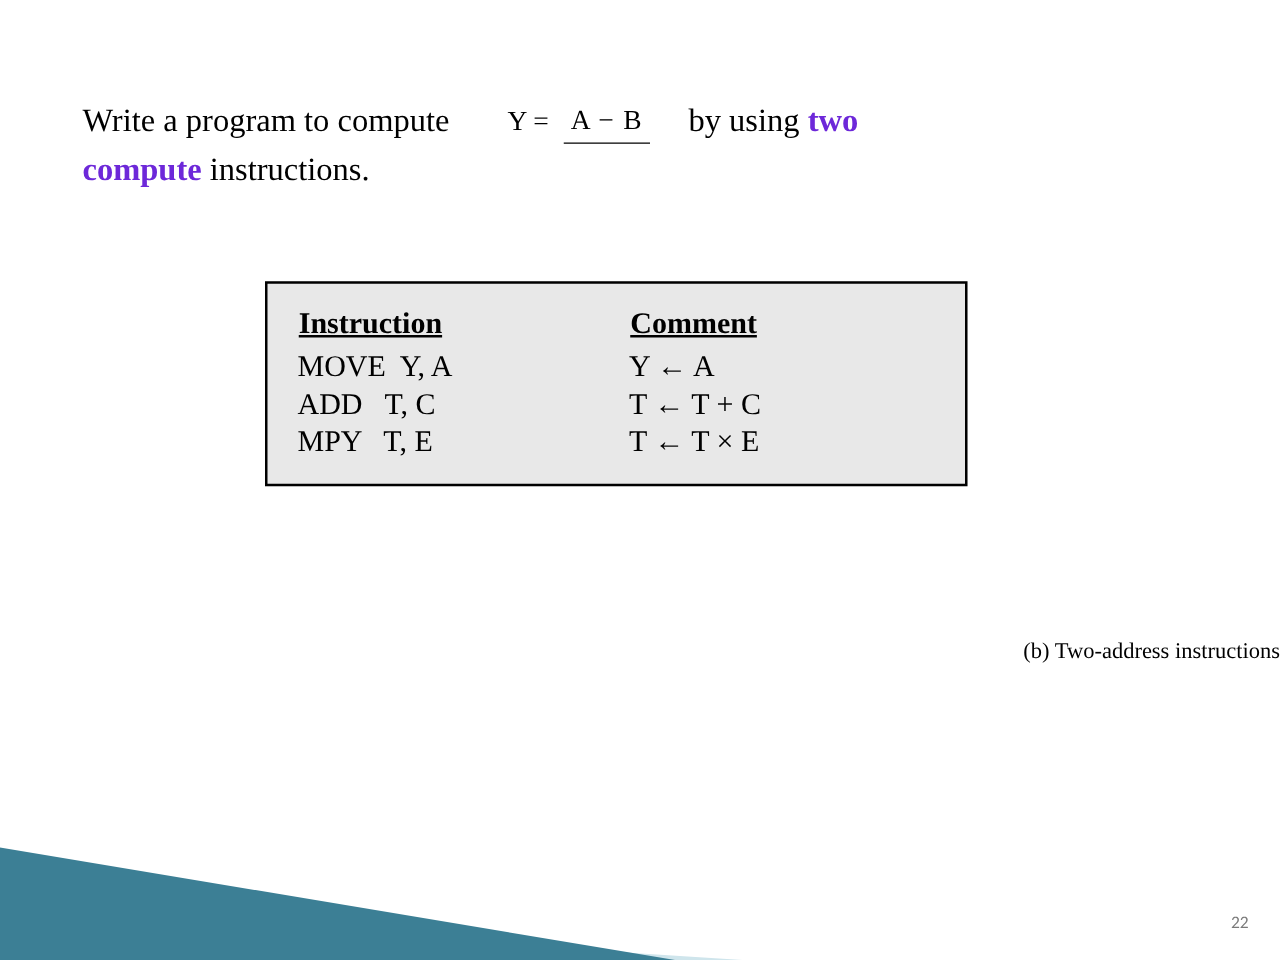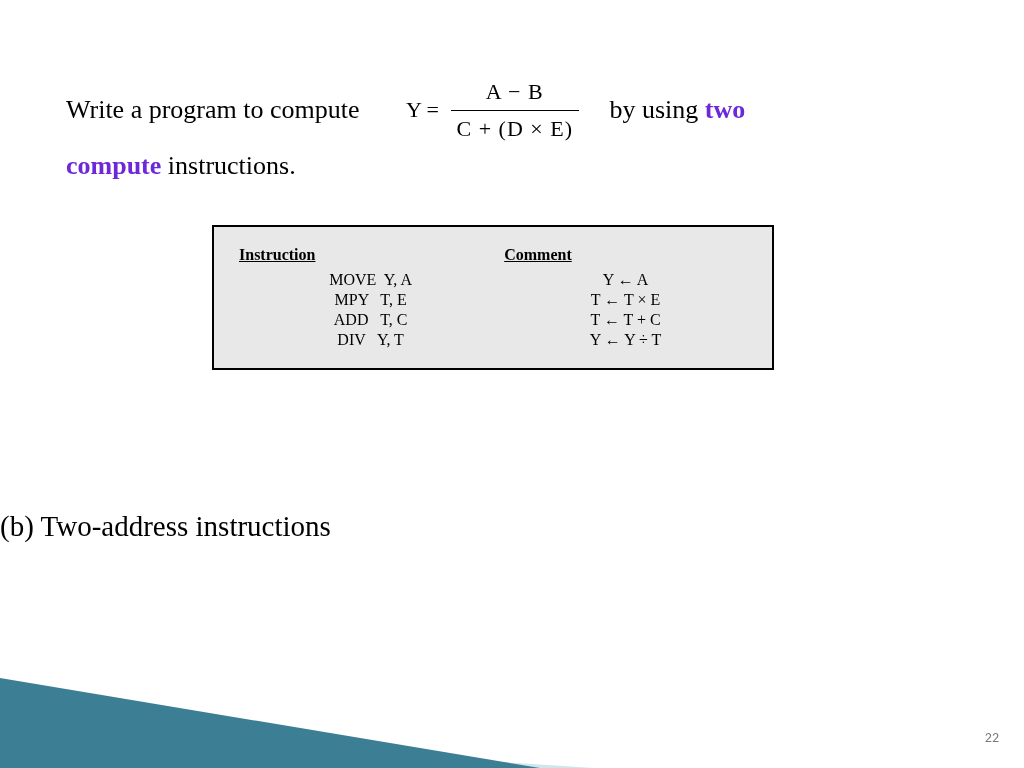--- a/index.html
+++ b/index.html
@@ -42,21 +42,21 @@
     top: -2px;
     text-align: center;
   }
   .formula .y-eq {
     vertical-align: middle;
     margin-right: 6px;
   }
   .frac {
     display: inline-block;
     vertical-align: middle;
-    text-align: center;
+    text-align: right;
   }
   .frac .num {
     display: block;
     padding: 0 6px 2px 6px;
     border-bottom: 1.5px solid #000;
     letter-spacing: 1px;
   }
   .frac .den {
     display: block;
     padding: 2px 6px 0 6px;
@@ -67,46 +67,45 @@
     position: absolute;
     top: 225px;
     left: 212px;
     width: 510px;
     background: #e8e8e8;
     border: 2px solid #000;
     padding: 18px 24px 18px 24px;
   }
   .table-inner {
     width: 100%;
-    font-size: 16px;
+    font-size: 24px;
     border-collapse: collapse;
   }
   .table-inner th {
     font-weight: bold;
     text-align: left;
     text-decoration: underline;
     padding-bottom: 6px;
   }
   .table-inner td {
     padding: 1px 0;
     white-space: pre;
     font-family: "Times New Roman", Times, serif;
-    text-align: center;
   }
   .col-inst { width: 52%; }
   .col-comm { width: 48%; }
   .arrow { font-family: Arial, sans-serif; }
 
   .caption {
     position: absolute;
     top: 510px;
     left: 0;
     width: 1024px;
-    text-align: left;
-    font-size: 29px;
+    text-align: right;
+    font-size: 18px;
   }
 
   .page-number {
     position: absolute;
     bottom: 22px;
     right: 25px;
     font-size: 14px;
     color: #7a7a7a;
     font-family: Calibri, Arial, sans-serif;
     margin-top: 23px;
@@ -156,51 +155,46 @@
 <body>
 
 <div class="slide">
 
   <div class="prompt-text">
     <span>Write a program to compute</span>
     <span class="formula">
       <span class="y-eq">Y =</span>
       <span class="frac">
         <span class="num">A − B</span>
-        <span class="den">C + (D × E)</span>
       </span>
     </span>
     <span>by using </span><span class="red">two</span><br>
     <span class="red">compute</span><span> instructions.</span>
   </div>
 
   <div class="table-box">
     <table class="table-inner">
       <tbody>
           <tr>
         <th class="col-inst">Instruction</th>
         <th class="col-comm">Comment</th>
       </tr>
       </tbody>
         <tbody id="instr-body">
           <tr>
             <td>MOVE  Y, A</td>
             <td><span>Y </span><span class="arrow">←</span><span> A</span></td>
           </tr>
           <tr>
-            <td>MPY   T, E</td>
-            <td><span>T </span><span class="arrow">←</span><span> T × E</span></td>
-          </tr>
-          <tr>
             <td>ADD   T, C</td>
             <td><span>T </span><span class="arrow">←</span><span> T + C</span></td>
           </tr>
           <tr>
-            <td>DIV   Y, T</td>
-            <td><span>Y </span><span class="arrow">←</span><span> Y ÷ T</span></td>
+            <td>MPY   T, E</td>
+            <td><span>T </span><span class="arrow">←</span><span> T × E</span></td>
           </tr>
         </tbody>
     </table>
   </div>
 
   <div class="caption">(b) Two-address instructions</div>
 
   <div class="page-number">22</div>
 
   <div class="wedge-container">

